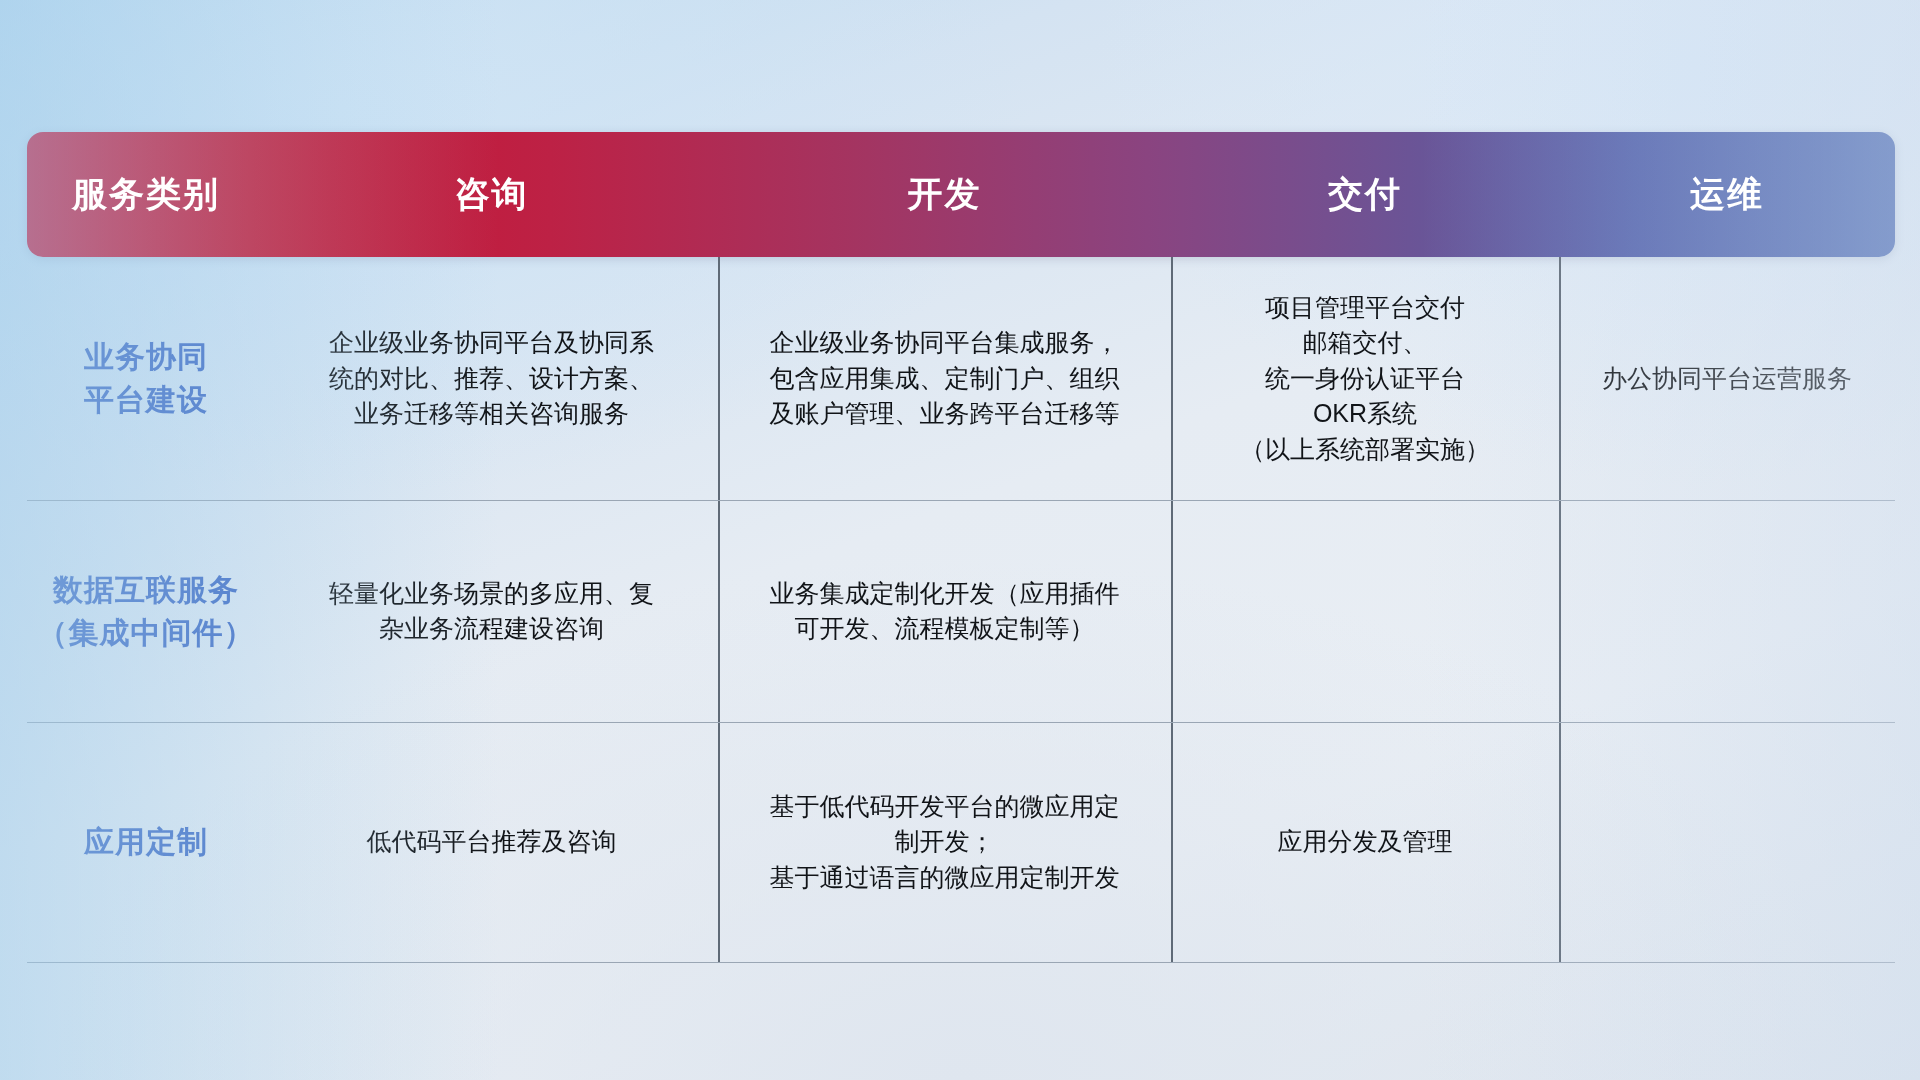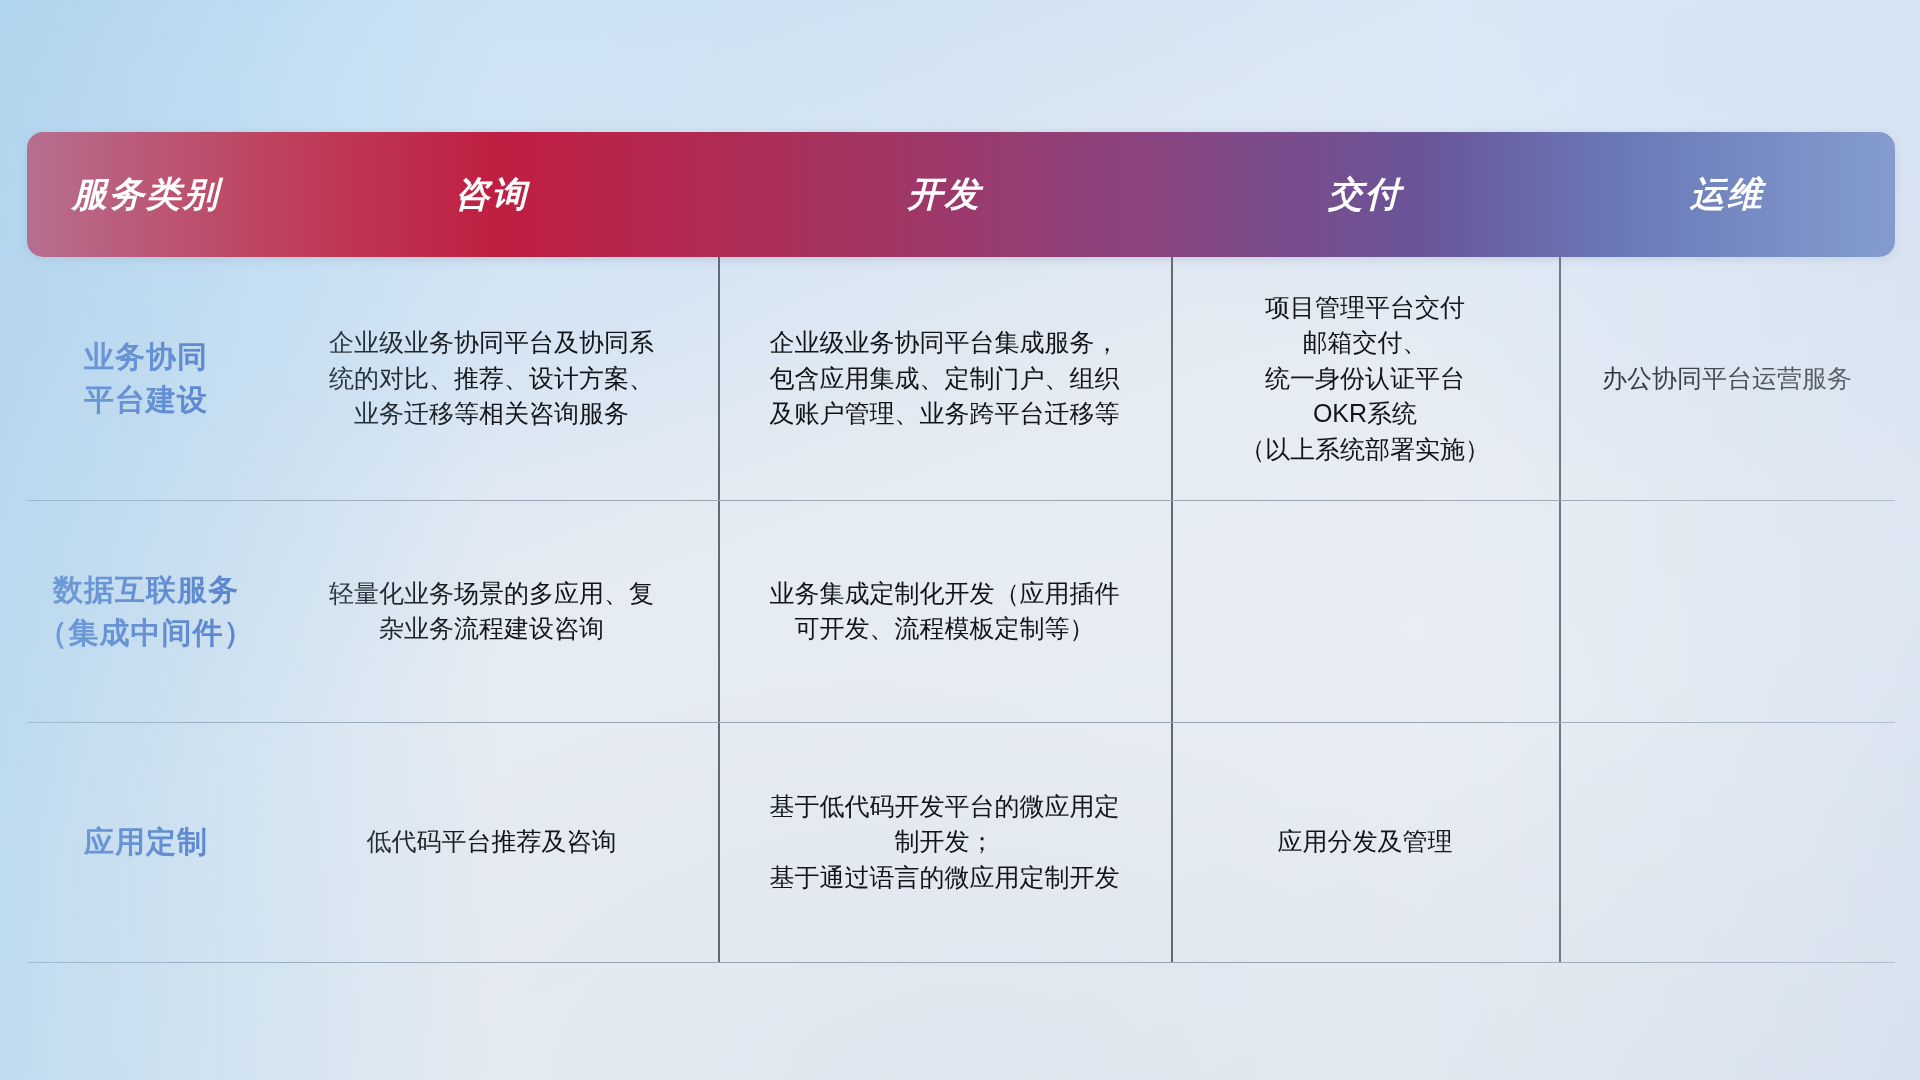--- a/index.html
+++ b/index.html
@@ -80,21 +80,20 @@
         #6b5496 74%,
         #5463ad 86%,
         #4e6cb4 100%);
     box-shadow: 0 2px 10px rgba(60,70,110,.18);
     z-index: 0;
   }
   thead th span.head-label {
     position: relative;
     z-index: 2;
     display: block;
-    font-style: italic;
   }
 
   
   tbody td {
     padding: 0;
     vertical-align: middle;
     text-align: center;
     color: #111418;
     font-size: 25px;
     line-height: 1.42;

